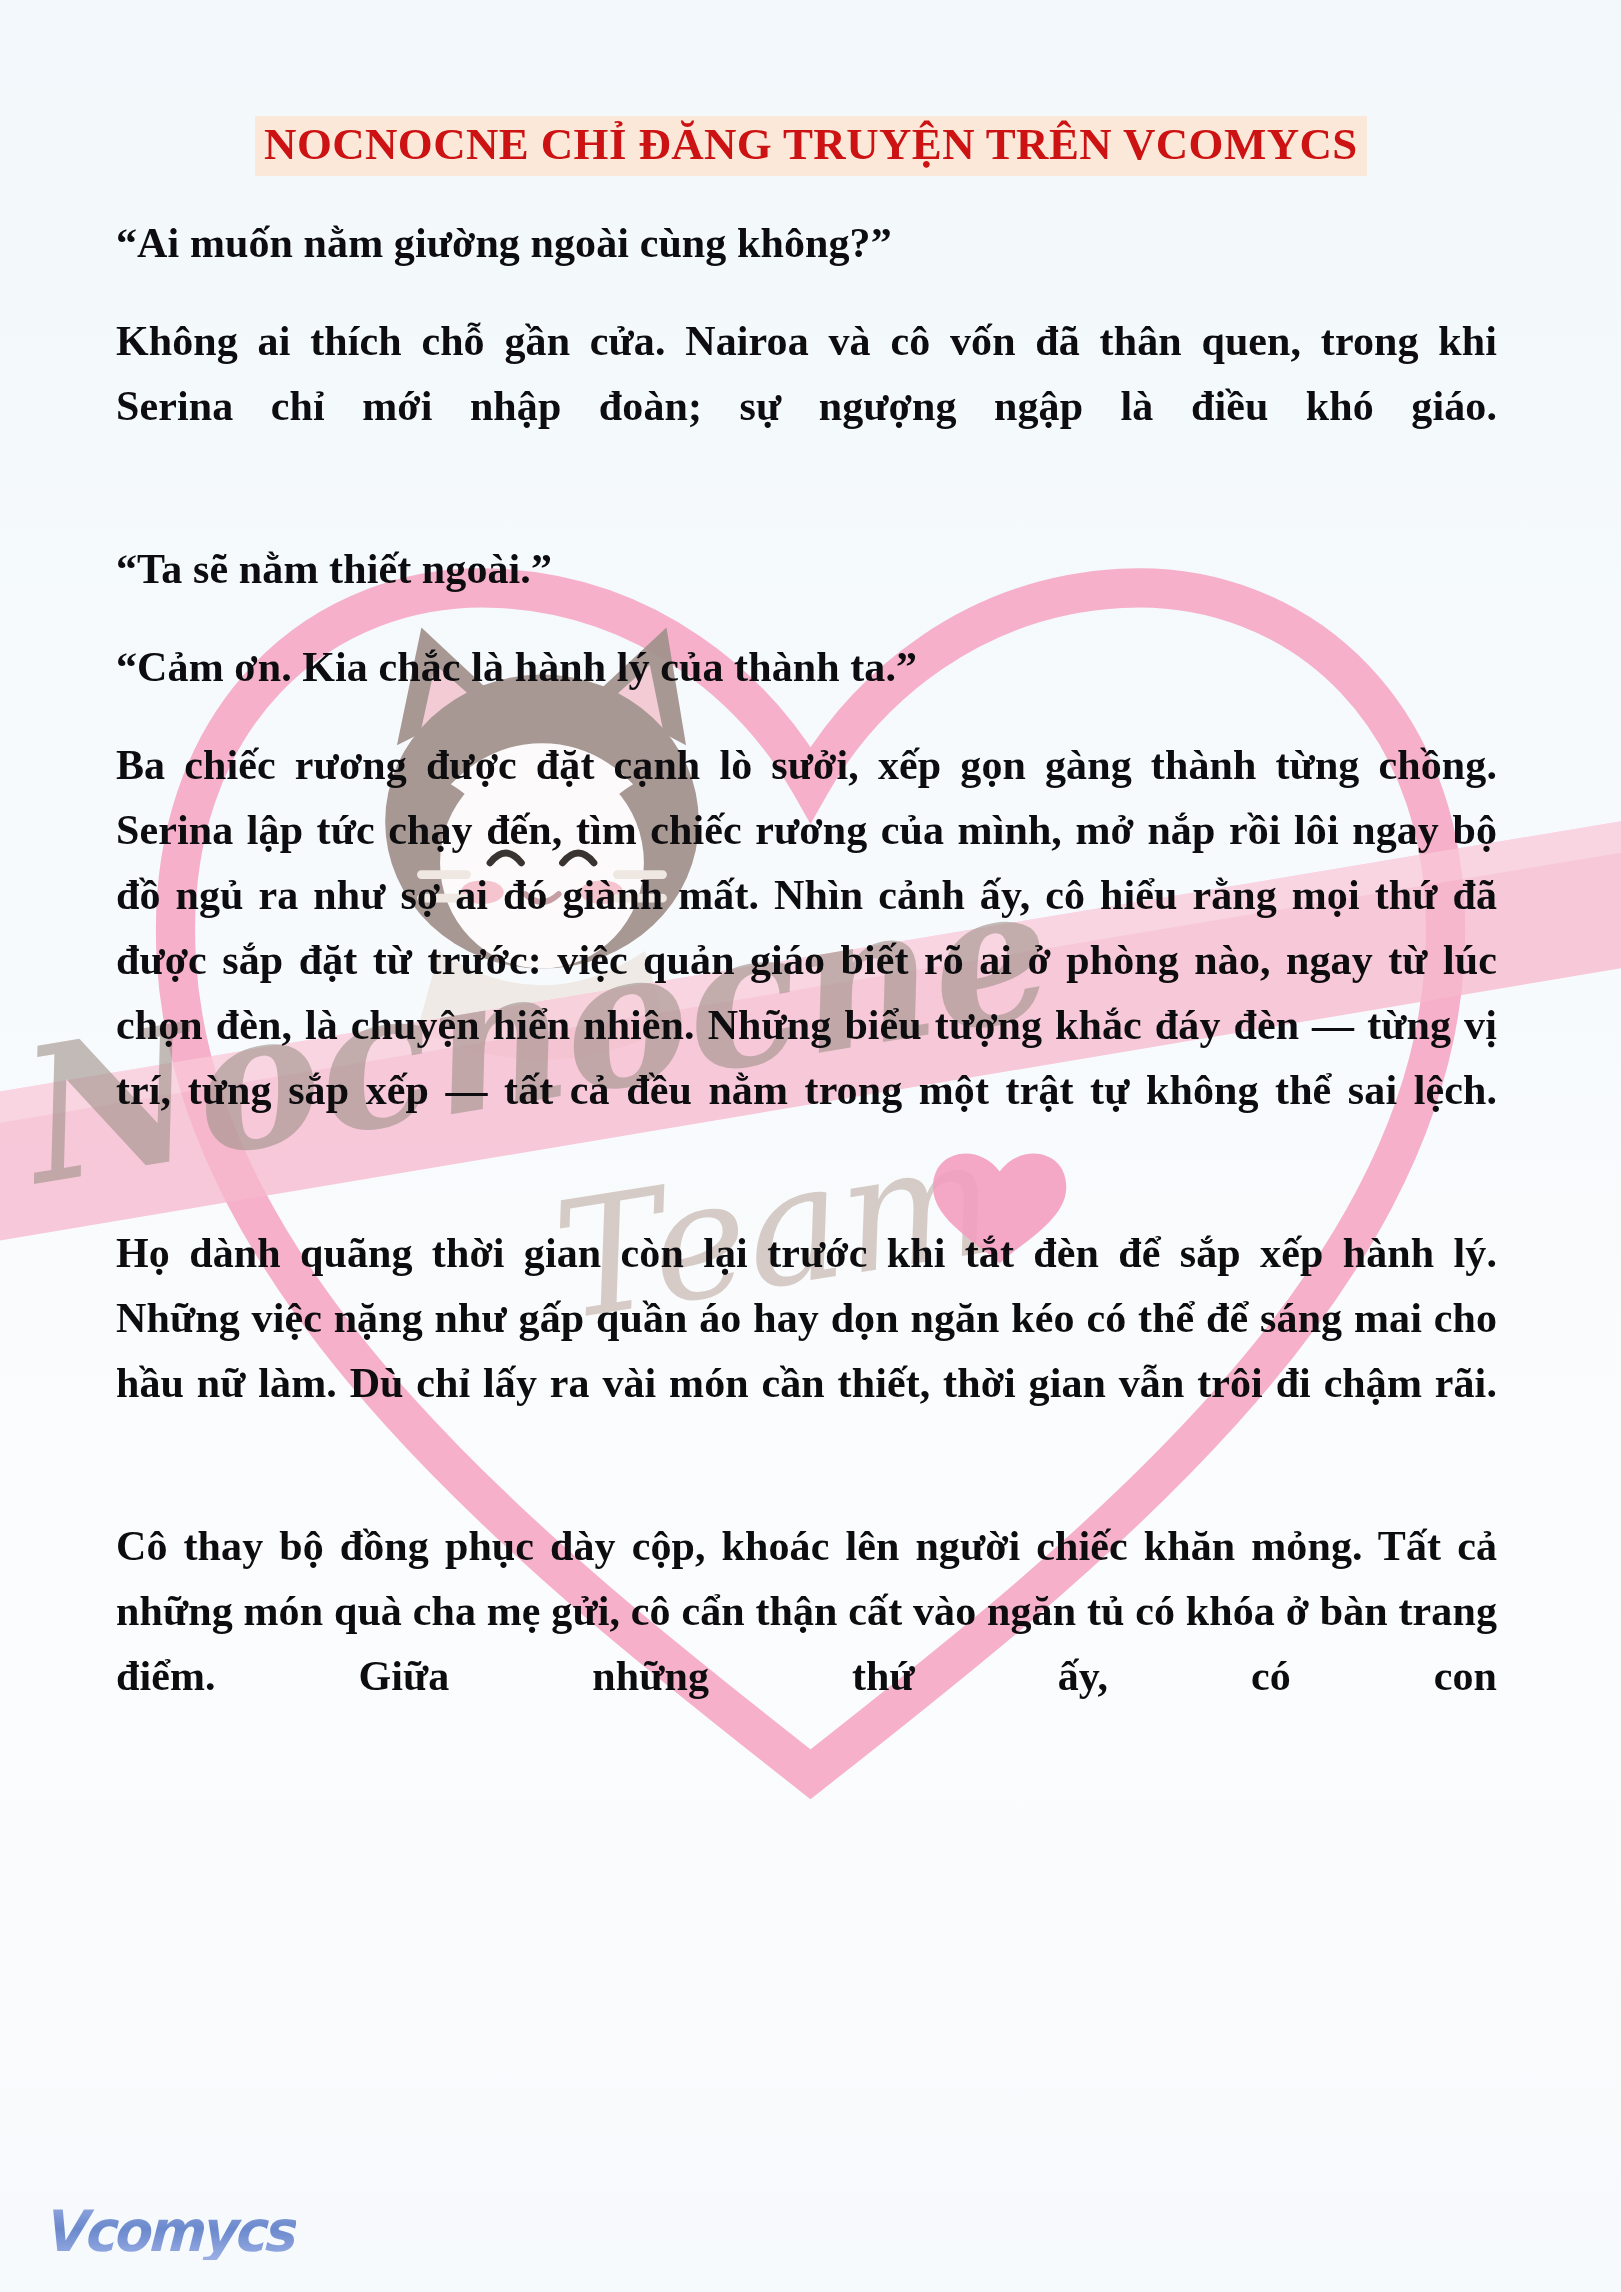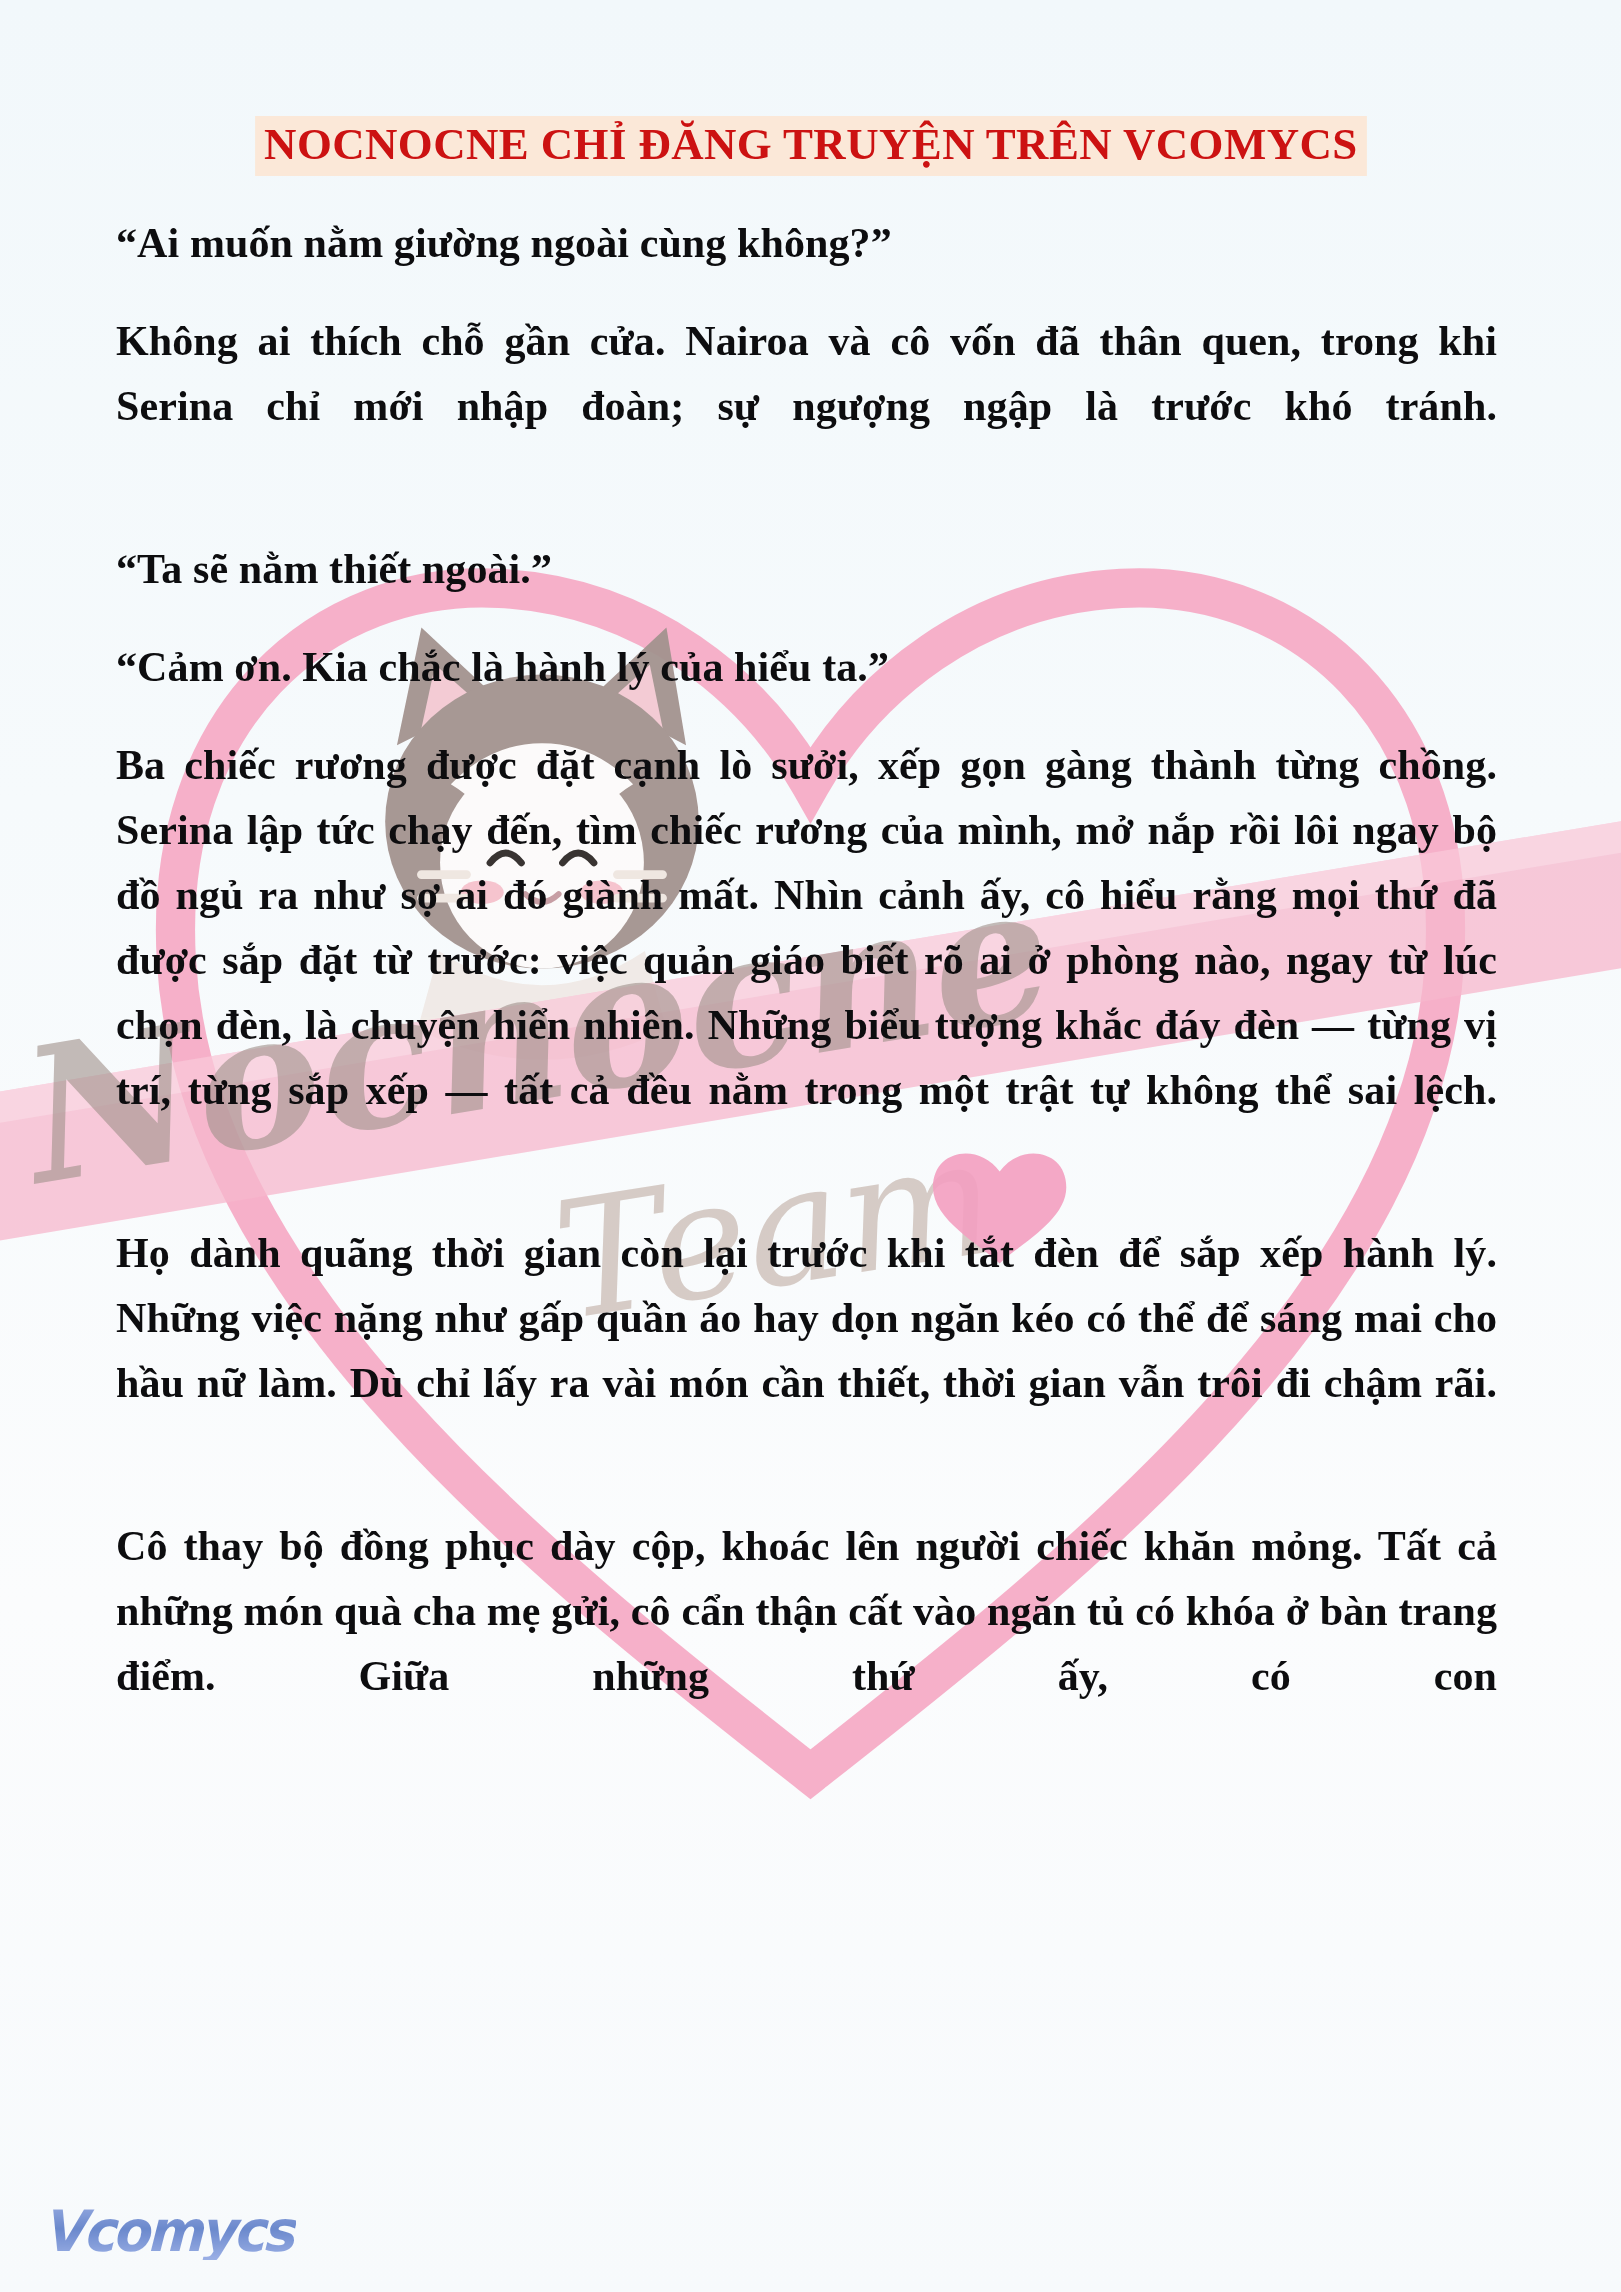--- a/index.html
+++ b/index.html
@@ -179,23 +179,23 @@
     </svg>
   </div>
 
   <div id="content">
 
     <div class="title-wrap">
       <span class="title">NOCNOCNE CHỈ ĐĂNG TRUYỆN TRÊN VCOMYCS</span>
     </div>
 
     <p class="para nojust">“Ai muốn nằm giường ngoài cùng không?”</p>
-    <p class="para">Không ai thích chỗ gần cửa. Nairoa và cô vốn đã thân quen, trong khi Serina chỉ mới nhập đoàn; sự ngượng ngập là trước khó tránh.</p>
+    <p class="para">Không ai thích chỗ gần cửa. Nairoa và cô vốn đã thân quen, trong khi Serina chỉ mới nhập đoàn; sự ngượng ngập là điều khó giáo.</p>
     <p class="para nojust">“Ta sẽ nằm thiết ngoài.”</p>
-    <p class="para nojust">“Cảm ơn. Kia chắc là hành lý của hiểu ta.”</p>
+    <p class="para nojust">“Cảm ơn. Kia chắc là hành lý của thành ta.”</p>
     <p class="para">Ba chiếc rương được đặt cạnh lò sưởi, xếp gọn gàng thành từng chồng. Serina lập tức chạy đến, tìm chiếc rương của mình, mở nắp rồi lôi ngay bộ đồ ngủ ra như sợ ai đó giành mất. Nhìn cảnh ấy, cô hiểu rằng mọi thứ đã được sắp đặt từ trước: việc quản giáo biết rõ ai ở phòng nào, ngay từ lúc chọn đèn, là chuyện hiển nhiên. Những biểu tượng khắc đáy đèn — từng vị trí, từng sắp xếp — tất cả đều nằm trong một trật tự không thể sai lệch.</p>
     <p class="para">Họ dành quãng thời gian còn lại trước khi tắt đèn để sắp xếp hành lý. Những việc nặng như gấp quần áo hay dọn ngăn kéo có thể để sáng mai cho hầu nữ làm. Dù chỉ lấy ra vài món cần thiết, thời gian vẫn trôi đi chậm rãi.</p>
     <p class="para">Cô thay bộ đồng phục dày cộp, khoác lên người chiếc khăn mỏng. Tất cả những món quà cha mẹ gửi, cô cẩn thận cất vào ngăn tủ có khóa ở bàn trang điểm. Giữa những thứ ấy, có con</p>
 
   </div>
 
   <div id="logo">
     <span class="logo-text">Vcomycs</span>
   </div>
 

